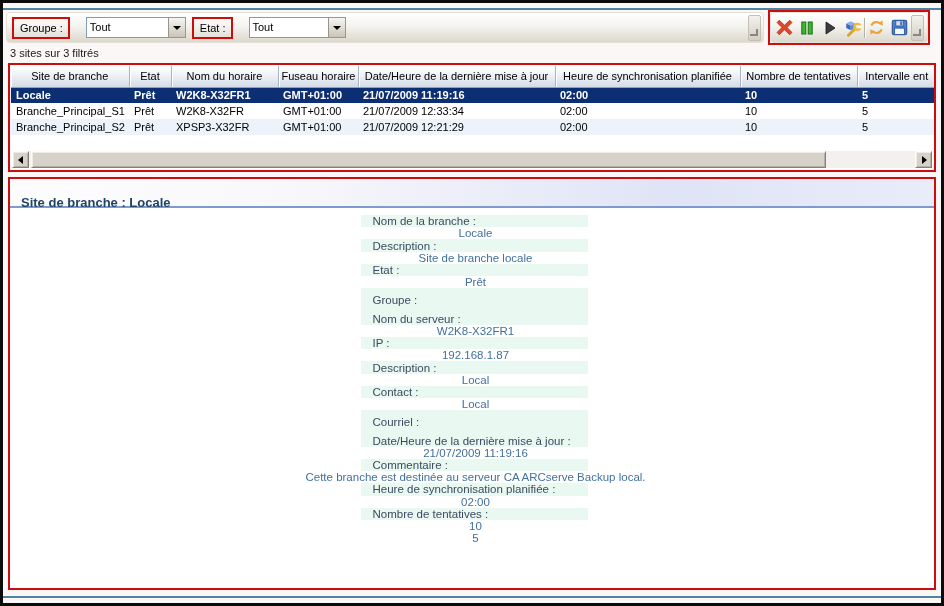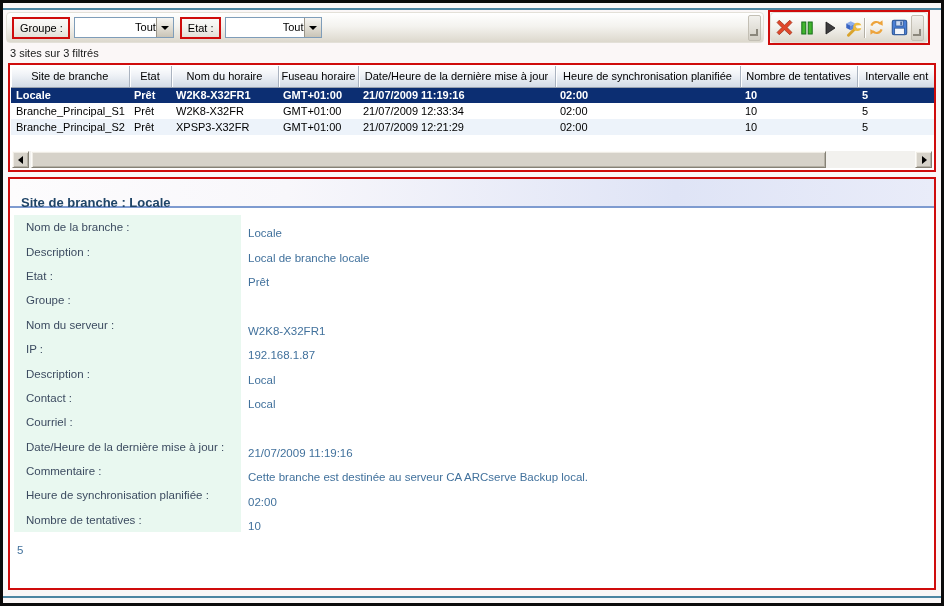--- a/index.html
+++ b/index.html
@@ -33,21 +33,21 @@
     position:static; width:100%; height:31px; border-radius:4px;
     display:flex; align-items:center; justify-content:space-evenly;
     padding:0 2px;
   }
   .red-label-box {
     border:2px solid #cf0c0c; padding:3px 5px 3px 6px;
     font-size:11px; color:#000; white-space:nowrap;
   }
   .combo {
     display:flex; align-items:stretch; height:21px; width:100px;
-    border:1px solid #7f9db9; background:#fff; margin-left:4px;text-align:right;
+    border:1px solid #7f9db9; background:#fff; margin-left:16px;
   }
   .combo .combo-text { flex:1; padding:3px 0 0 3px; font-size:11px; overflow:hidden; white-space:nowrap; }
   .combo .combo-btn {
     width:17px; background:linear-gradient(180deg,#f6f5f2 0%,#ddd9cf 60%,#c9c4b7 100%);
     border-left:1px solid #9a958a; display:flex; align-items:center; justify-content:center;
   }
   .combo .arrow-down { width:0; height:0; border-left:4px solid transparent; border-right:4px solid transparent; border-top:4px solid #000; }
   .grip {
     width:13px; height:26px; border-radius:2px;
     background:linear-gradient(180deg,#f2f1ed,#d3cfc5);
@@ -105,21 +105,21 @@
     position:absolute; left:5px; top:174px; width:928px; height:413px;
     border:2px solid #cf0c0c; background:#fff; overflow:hidden;
   }
   #details-title {
     height:29px; padding:16px 0 0 11px;
     font-size:13px; font-weight:bold; color:#1f4467;
     background:linear-gradient(90deg,#fdfcfd 0%,#f8f7fb 30%,#dfe4f6 72%,#e9ecf9 100%);
     border-bottom:2px solid #7e9bd0;
   }
   #fields { margin-top:7px; }
-  .field-row { display:flex; height:24.4px; align-items:flex-end; }
+  .field-row { display:flex; height:24.4px; align-items:center;flex-direction:column; }
   .field-label {
     width:227px; margin-left:4px; height:100%;
     background:#e9f8f0; color:#3c4b60; font-size:11.5px;
     display:flex; align-items:center; padding-left:12px;
     white-space:nowrap;
   }
   .field-value { padding-left:7px; color:#41719c; font-size:11.5px; white-space:nowrap; }
 </style>
 </head>
 <body>
@@ -266,21 +266,21 @@
 
 <div id="details-box">
   <div id="details-title">Site de branche : Locale</div>
   <div id="fields">
       <div class="field-row">
         <div class="field-label">Nom de la branche :</div>
         <div class="field-value">Locale</div>
       </div>
       <div class="field-row">
         <div class="field-label">Description :</div>
-        <div class="field-value">Local de branche locale</div>
+        <div class="field-value">Site de branche locale</div>
       </div>
       <div class="field-row">
         <div class="field-label">Etat :</div>
         <div class="field-value">Prêt</div>
       </div>
       <div class="field-row">
         <div class="field-label">Groupe :</div>
         <div class="field-value"></div>
       </div>
       <div class="field-row">

